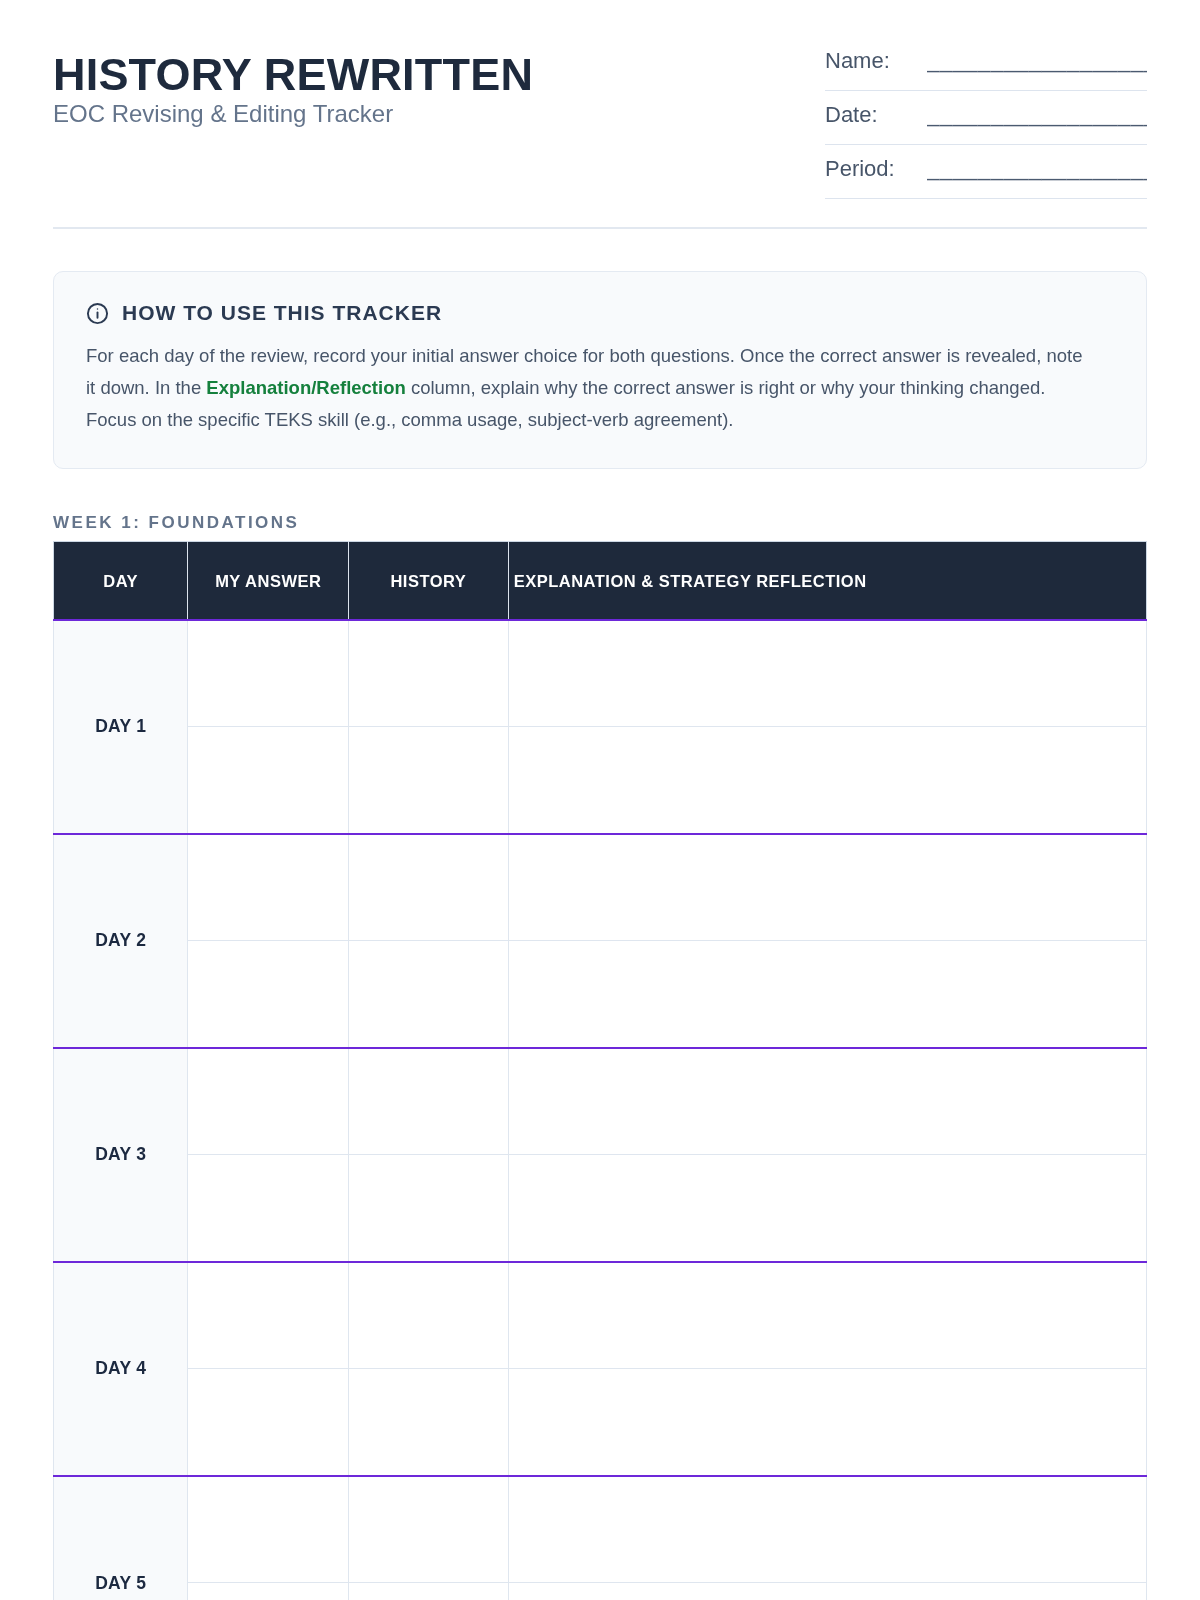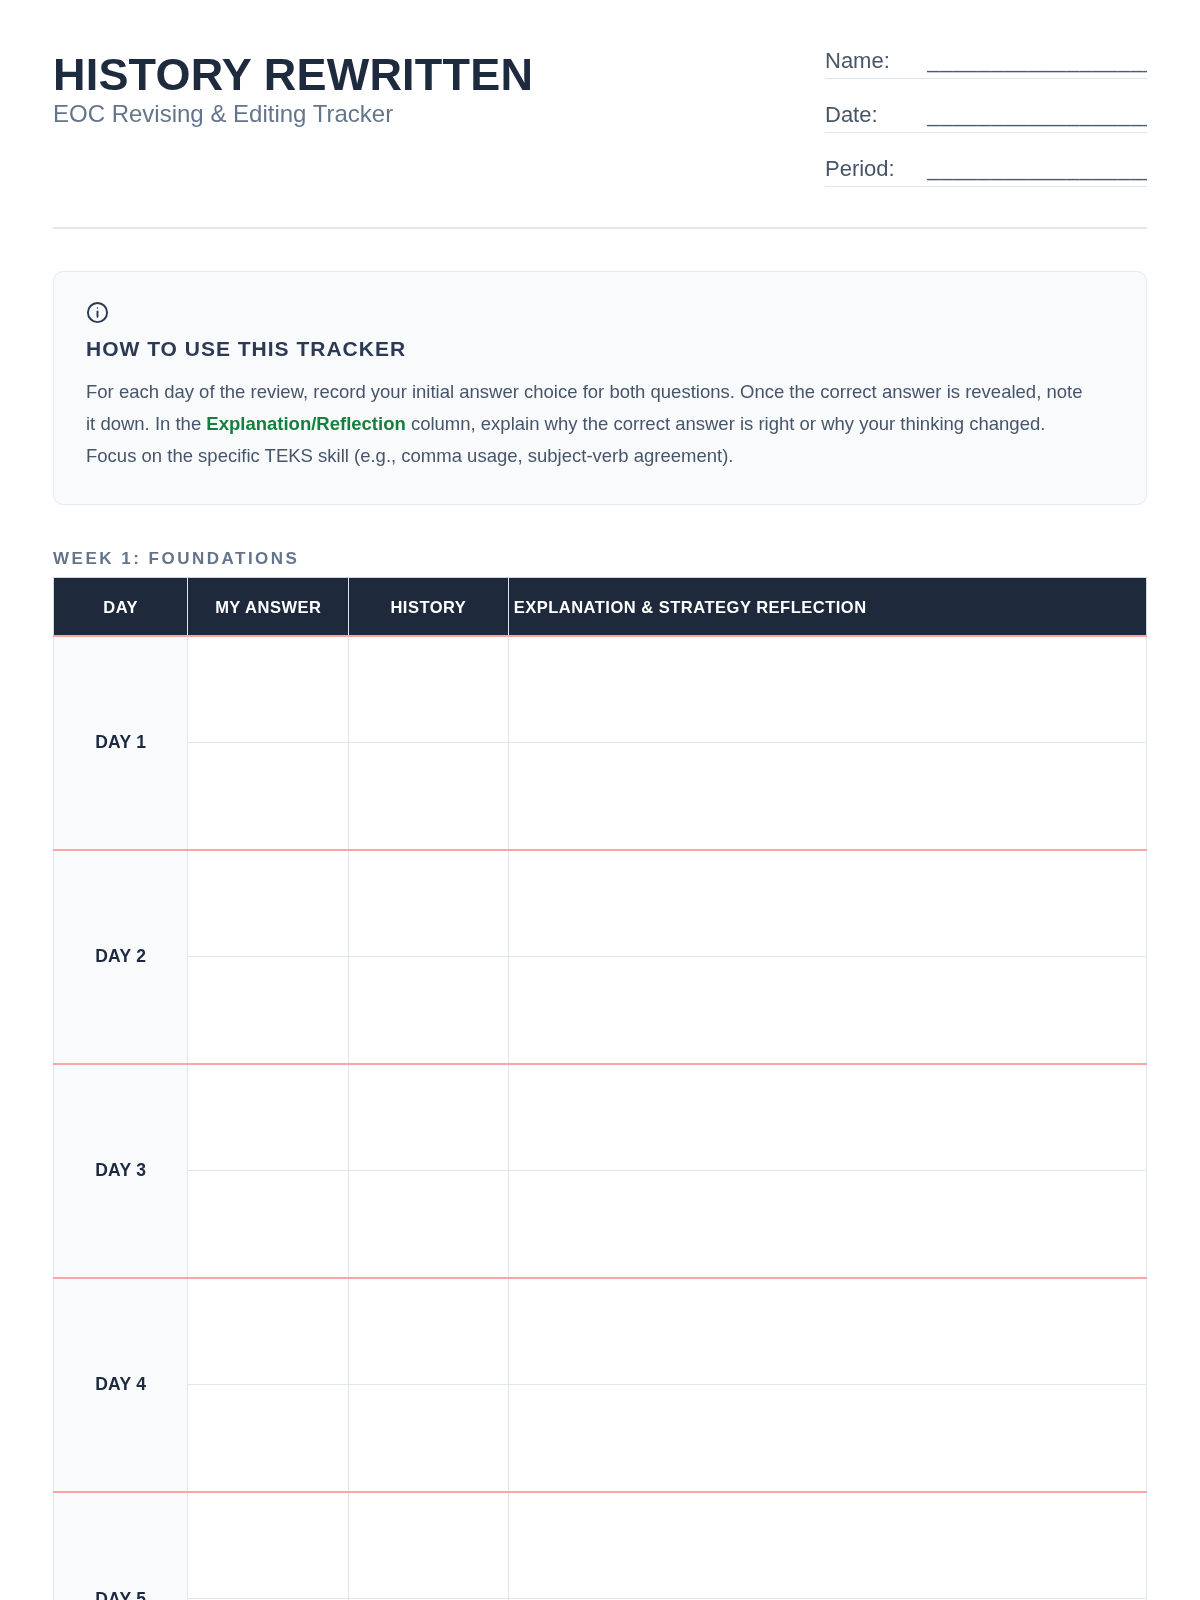--- a/index.html
+++ b/index.html
@@ -16,38 +16,38 @@
   .title-block h1 {
     font-size: 45px; font-weight: 800; color: #1e2a3d;
     letter-spacing: 0.2px; line-height: 1.12; margin-top: 4px;
   }
   .title-block .subtitle {
     font-size: 24px; color: #64748b; font-weight: 400;
   }
   .student-fields { width: 322px; margin-top: 2px; }
   .field-row {
     display: flex; align-items: center;
-    padding-bottom: 4px; margin-bottom: 23px;
+    padding-bottom: 16px; margin-bottom: 11px;
     border-bottom: 1.5px solid #dde4ee;
   }
   .field-label { width: 102px; font-size: 22px; color: #475569; flex: 0 0 auto; }
   .field-blank {
     flex: 1 1 auto; font-size: 22px; color: #4b5a70;
     white-space: nowrap; overflow: hidden; letter-spacing: 0.5px;
   }
 
   .divider { height: 2px; background: #e2e8f0; border: none; margin-top: 17px; }
 
   
   .info-box {
     margin-top: 42px; background: #f8fafc;
     border: 1.5px solid #e4eaf2; border-radius: 10px;
     padding: 29px 32px 33px 32px;
   }
-  .info-head { display: flex; align-items: flex-start; gap: 13px; flex-direction: column; }
+  .info-head { display: flex; align-items: flex-end; gap: 13px; }
   .info-head h2 {
     font-size: 21px; font-weight: 700; color: #2b3a52; letter-spacing: 1px;
   }
   .info-icon-svg { flex: 0 0 auto; display: block; }
   .info-body {
     margin-top: 15px; font-size: 18.5px; line-height: 1.72; color: #475569;
     max-width: 1010px;
   }
   .info-body .b { font-weight: 700; color: #15803d; margin-top: 42px; }
   .info-body .i { }
@@ -60,35 +60,35 @@
   }
 
   
   table.tracker {
     width: 100%; border-collapse: collapse;
     border: 1.5px solid #ccd7e3;
   }
   .tracker th {
     background: #1e293b; color: #ffffff;
     font-size: 16.5px; font-weight: 700; letter-spacing: 0.5px;
-    height: 58px; padding: 8px 10px; line-height: 1.35;
+    height: 78px; padding: 8px 10px; line-height: 1.35;
     text-align: center; vertical-align: middle;
     border-right: 1.5px solid #dde4ee;
   }
   .tracker th.col-explanation { text-align: left; padding-left: 5px; border-right: none; }
   .tracker td {
     border: 1px solid #dfe6ef;
     height: 107px; vertical-align: middle;
   }
   .tracker td.day {
     background: #f8fafc; text-align: center;
     font-size: 17.5px; font-weight: 700; color: #1c2940;
     letter-spacing: 0.3px;
   }
-  .tracker tr.group-start td { border-top: 2px solid #fca5a5; }
+  .tracker tr.group-start td { border-top: 2px solid #6d28d9; }
 </style>
 </head>
 <body>
 
 <div class="page">
 
   <header class="top">
     <div class="title-block">
       <h1>HISTORY REWRITTEN</h1>
       <p class="subtitle">EOC Revising &amp; Editing Tracker</p>

